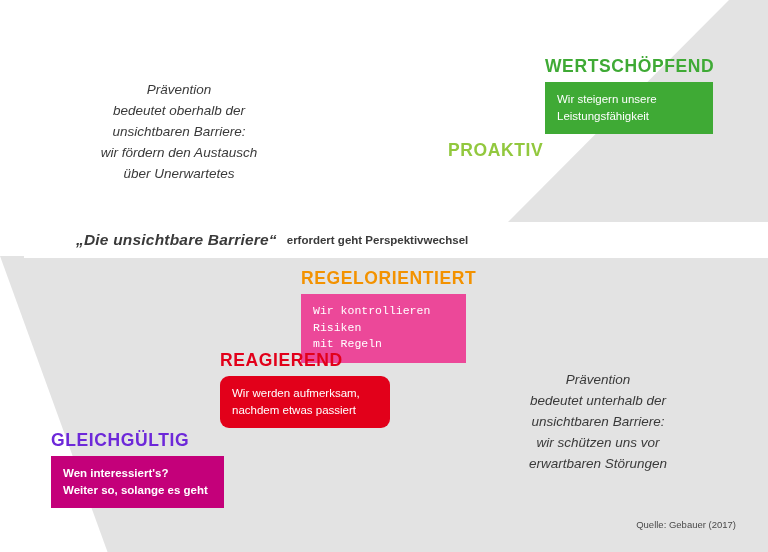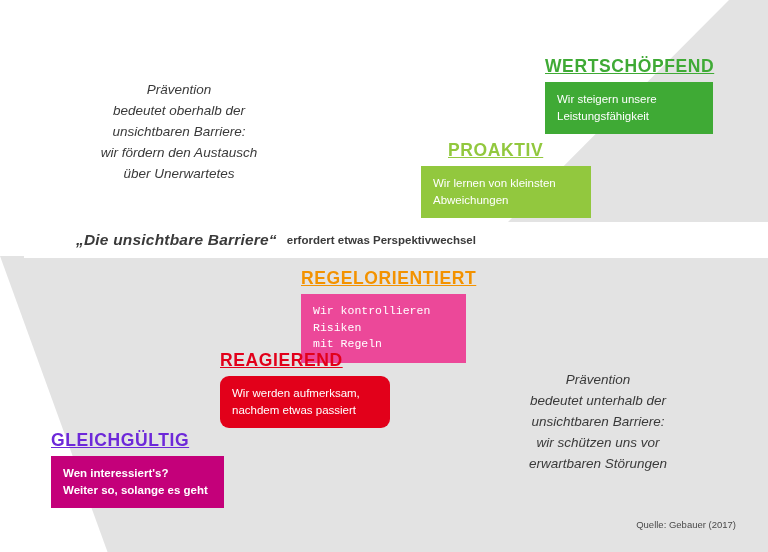--- a/index.html
+++ b/index.html
@@ -72,21 +72,20 @@
   }
 
   
   .stage-block { position: absolute; }
   .stage-title {
     font-size: 17.5px;
     font-weight: bold;
     letter-spacing: 0.6px;
     margin-bottom: 5px;
     white-space: nowrap;
-    text-decoration: underline;
   }
   .stage-box {
     color: #ffffff;
     font-size: 11.5px;
     line-height: 1.45;
     padding: 9px 12px 10px 12px;
     box-sizing: border-box;
   }
 
   
@@ -137,27 +136,25 @@
 über Unerwartetes</div>
 
   <div class="stage-block" id="blk-wertschoepfend">
     <div class="stage-title" style="color: rgb(63, 170, 53);">WERTSCHÖPFEND</div>
     <div class="stage-box" style="white-space: pre-line; background: rgb(63, 170, 53);">Wir steigern unsere
 Leistungsfähigkeit</div>
   </div>
 
   <div class="stage-block" id="blk-proaktiv">
     <div class="stage-title" style="color: rgb(146, 200, 62); margin-left: 27px;">PROAKTIV</div>
-    <div class="stage-box" style="white-space: pre-line; background: rgb(146, 200, 62);">Wir lernen von kleinsten
-Abweichungen</div>
   </div>
 
   <div class="center-strip">
     <span class="quote">„Die unsichtbare Barriere“</span>
-    <span class="tail">erfordert etwas Perspektivwechsel</span>
+    <span class="tail">erfordert geht Perspektivwechsel</span>
   </div>
 
   <div class="stage-block" id="blk-regelorientiert">
     <div class="stage-title" style="color: rgb(243, 146, 0);">REGELORIENTIERT</div>
     <div class="stage-box" style="white-space: pre-line; background: #ec4899; font-family: Liberation Mono, monospace;">Wir kontrollieren Risiken
 mit Regeln</div>
   </div>
 
   <div class="stage-block" id="blk-reagierend">
     <div class="stage-title" style="color: rgb(226, 0, 26);">REAGIEREND</div>

